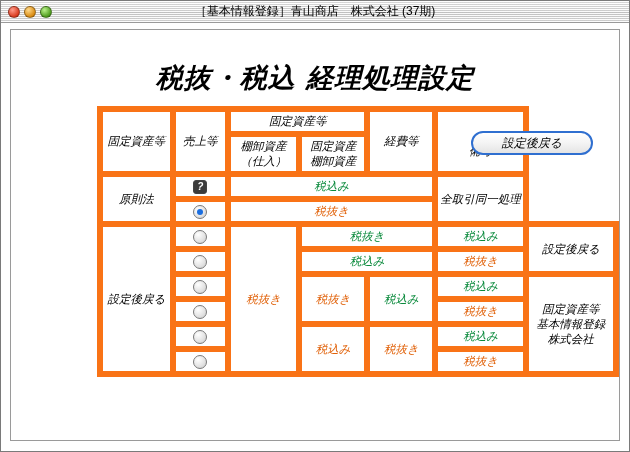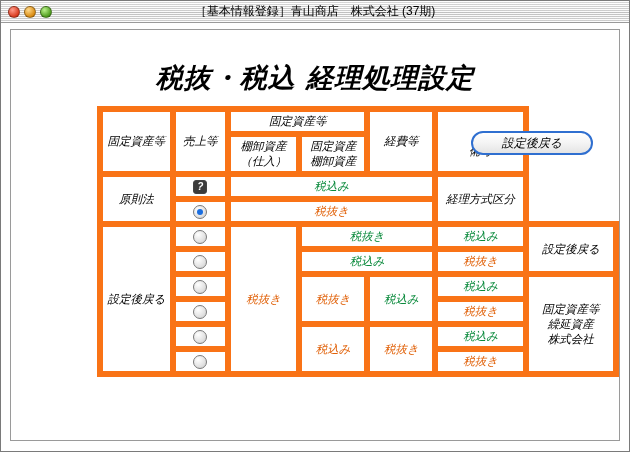--- a/index.html
+++ b/index.html
@@ -215,21 +215,21 @@
               <div>棚卸資産</div>
             </td>
           </tr>
 
           <tr>
             <td class="c-kbn" rowspan="2">原則法</td>
             <td class="c-radio">
               <span class="radio helpmark">?</span>
             </td>
             <td class="green" colspan="3">税込み</td>
-            <td class="c-biko" rowspan="2">経理方式区分</td>
+            <td class="c-biko" rowspan="2">全取引同一処理</td>
           </tr>
           <tr>
             <td class="c-radio">
               <span class="radio selected"></span>
             </td>
             <td class="orange" colspan="3">税抜き</td>
           </tr>
 
           <tr>
             <td class="c-kbn" rowspan="6">設定後戻る</td>
@@ -250,21 +250,21 @@
           </tr>
           <tr>
             <td class="c-radio">
               <span class="radio"></span>
             </td>
             <td class="c-tana orange" rowspan="2">税抜き</td>
             <td class="c-kotei green" rowspan="2">税込み</td>
             <td class="c-keihi green">税込み</td>
             <td class="c-biko" rowspan="4">
               <div>固定資産等</div>
-              <div>繰延資産</div>
+              <div>基本情報登録</div>
               <div>株式会社</div>
             </td>
           </tr>
           <tr>
             <td class="c-radio">
               <span class="radio"></span>
             </td>
             <td class="c-keihi orange">税抜き</td>
           </tr>
           <tr>

